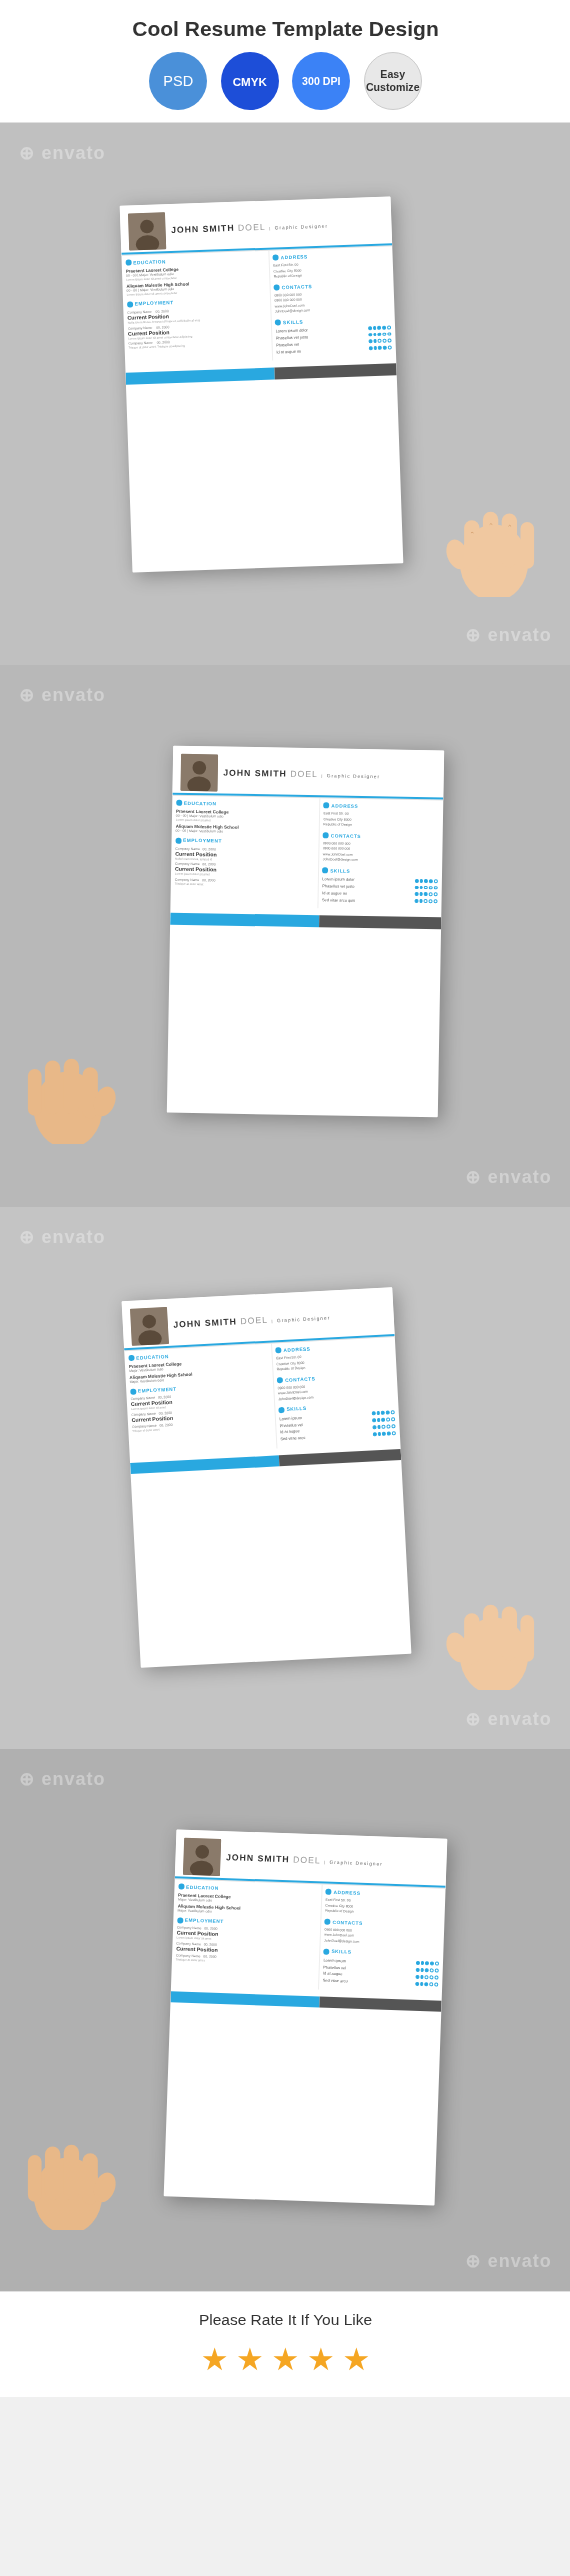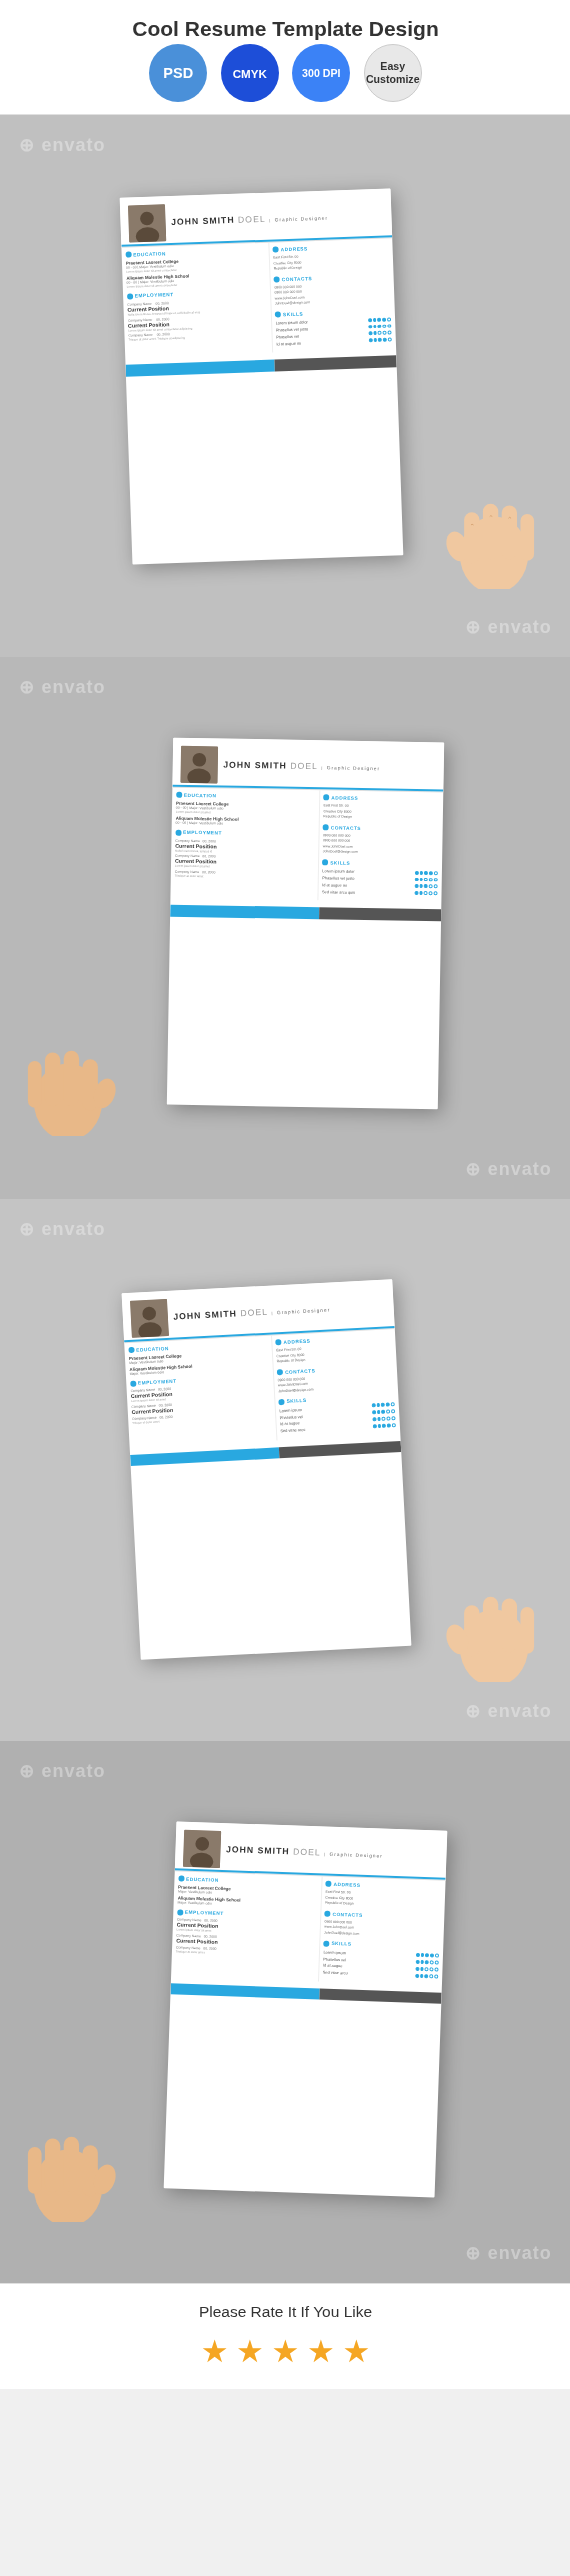--- a/index.html
+++ b/index.html
@@ -14,21 +14,21 @@
     .page-header {
       background: #ffffff;
       text-align: center;
       padding: 17.4px 9.7px 11.6px;
       border-bottom: 1px solid #e0e0e0;
     }
     .page-title {
       font-size: 21px;
       font-weight: bold;
       color: #333;
-      margin-bottom: 3px;
+      margin-bottom: 11px;
     }
     .badges {
       display: flex;
       justify-content: center;
       align-items: center;
       gap: 13.5px;
     }
     .badge {
       display: flex;
       align-items: center;
@@ -36,21 +36,21 @@
       border-radius: 50%;
       width: 58px;
       height: 58px;
       font-weight: bold;
       font-size: 12.6px;
     }
     .badge-psd {
       background: #4a90d9;
       color: white;
       font-size: 14.5px;
-      font-weight: bold;
+      font-weight: normal;
     }
     .badge-cmyk {
       background: #1d4ed8;
       color: white;
       font-size: 11.6px;
     }
     .badge-dpi {
       background: #3b82f6;
       color: white;
       font-size: 10.6px;

